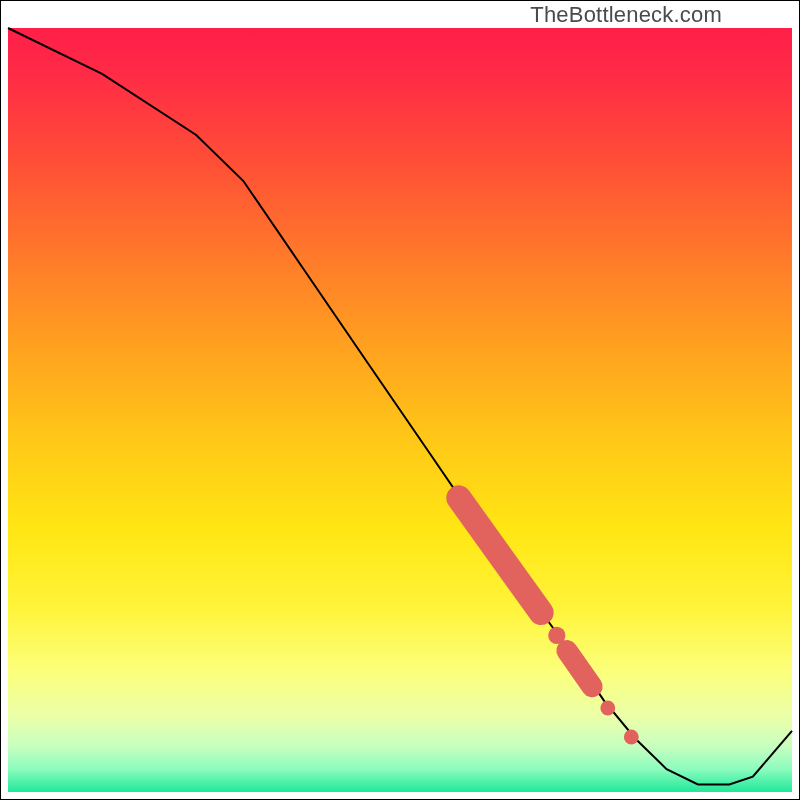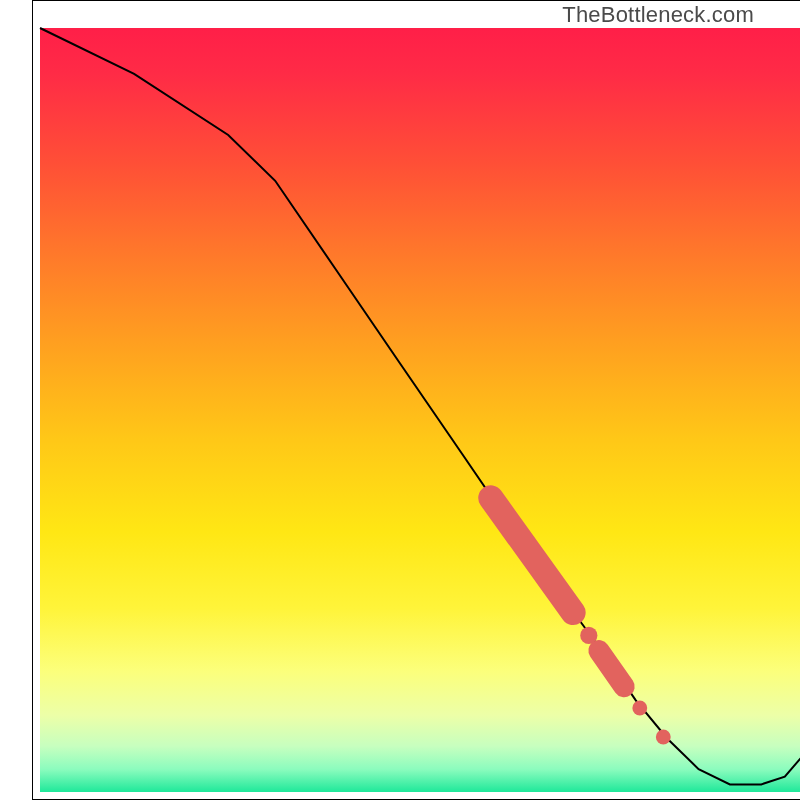--- a/index.html
+++ b/index.html
@@ -8,21 +8,20 @@
     width: 800px;
     height: 800px;
     overflow: hidden;
     background: #fff;
     font-family: Arial, Helvetica, sans-serif;
   }
   .stage {
     position: relative;
     width: 728px;
     height: 800px;
-    padding-left: 32px;
   }
   .watermark {
     position: absolute;
     top: 2px;
     right: 6px;
     color: #4a4a4a;
     font-size: 22px;
     font-weight: 500;
     letter-spacing: 0.2px;
     user-select: none;

